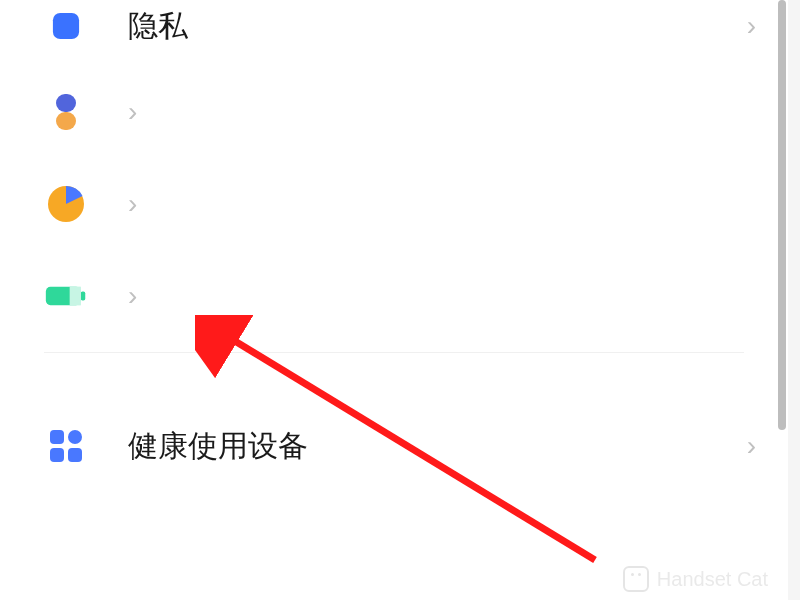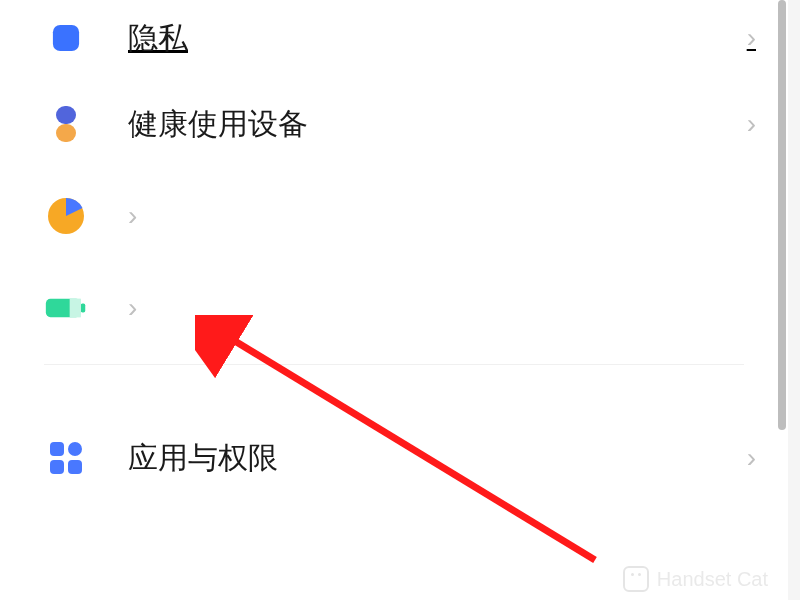--- a/index.html
+++ b/index.html
@@ -18,23 +18,22 @@
     position: relative;
   }
   .item {
     display: flex;
     align-items: center;
     padding: 24px 32px 24px 44px;
     cursor: pointer;
     position: relative;
   }
   .item.partial {
-    padding-top: 16px;
+    padding-top: 4px;
     padding-bottom: 18px;
-    text-decoration: underline;
   }
   .icon-box {
     width: 44px;
     height: 44px;
     margin-right: 40px;
     display: flex;
     align-items: center;
     justify-content: center;
     flex-shrink: 0;
   }
@@ -117,21 +116,20 @@
     <span class="chevron">›</span>
   </div>
 
   <div class="item">
     <div class="icon-box">
       <svg width="44" height="44" viewBox="0 0 44 44">
         <rect x="12" y="4" width="20" height="18" rx="9" fill="#5165dc"></rect>
         <rect x="12" y="22" width="20" height="18" rx="9" fill="#f4a84a"></rect>
       </svg>
     </div>
-    <span class="label">健康使用设备</span>
     <span class="chevron">›</span>
   </div>
 
   <div class="item">
     <div class="icon-box">
       <svg width="44" height="44" viewBox="0 0 44 44">
         <circle cx="22" cy="22" r="18" fill="#f7a825"></circle>
         <path d="M22 22 L22 4 A18 18 0 0 1 38.5 14 Z" fill="#4978ff"></path>
       </svg>
     </div>
@@ -155,21 +153,21 @@
 
   <div class="item">
     <div class="icon-box">
       <svg width="44" height="44" viewBox="0 0 44 44">
         <rect x="6" y="6" width="14" height="14" rx="4" fill="#4978ff"></rect>
         <circle cx="31" cy="13" r="7" fill="#4978ff"></circle>
         <rect x="6" y="24" width="14" height="14" rx="4" fill="#4978ff"></rect>
         <rect x="24" y="24" width="14" height="14" rx="4" fill="#4978ff"></rect>
       </svg>
     </div>
-    <span class="label">应用与权限</span>
+    <span class="label">健康使用设备</span>
     <span class="chevron">›</span>
   </div>
 
   <div class="scrollbar"></div>
 
   <svg class="arrow-overlay" style="left:195px; top:315px;" width="420" height="260" viewBox="0 0 420 260">
     <defs>
       <marker id="ah" markerWidth="14" markerHeight="12" refX="2" refY="6" orient="auto">
         <polygon points="0 0, 14 6, 0 12" fill="#ff1a1a"></polygon>
       </marker>

